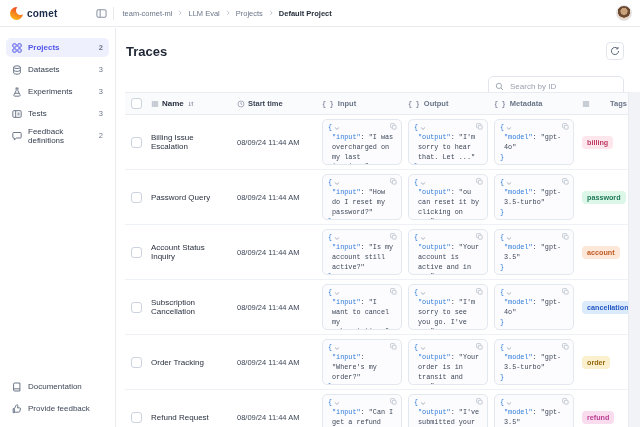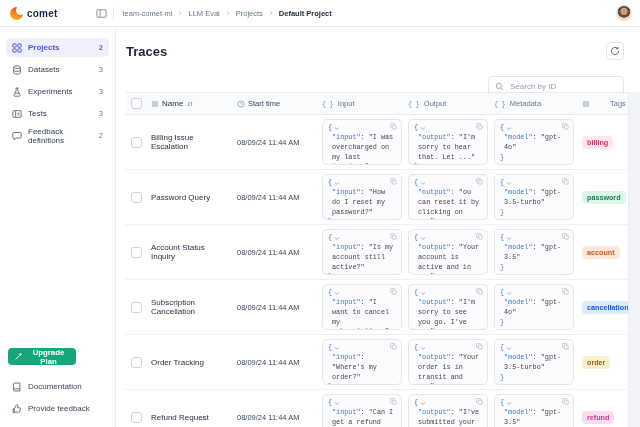--- a/index.html
+++ b/index.html
@@ -79,21 +79,21 @@
     display:flex; align-items:center; justify-content:center; color:#5b6779; cursor:pointer; }
   .dens-btn.active { background:#5a51e8; color:#fff; }
   .columns-btn { margin-left:38px; height:20px; padding:0 8px; background:#eef0fc; border:none; border-radius:5px;
     color:#5155e5; font-size:8px; font-weight:600; display:flex; align-items:center; gap:4px; cursor:pointer; }
 
   
   .table { position:absolute; left:8px; right:12px; top:64px; bottom:0; overflow:hidden; }
   .gutter { position:absolute; right:0; top:64px; bottom:0; width:12px; background:#f2f3f6; border-left:1px solid #e8ebf0; }
   .thead { display:flex; align-items:center; height:23px; background:#fafbfd;
     border-top:1px solid #e8ebf0; border-bottom:1px solid #e8ebf0;
-    color:#6b7589; font-size:7.5px; font-weight:400; }
+    color:#6b7589; font-size:7.5px; font-weight:700; }
   .th { display:flex; align-items:center; gap:3px; padding:0 4px; }
   .th .h-icon { color:#8a93a3; display:flex; }
   .braces-glyph { font-family:"Liberation Mono",monospace; font-size:7px; color:#8a93a3; letter-spacing:1px; }
   .trow { display:flex; align-items:center; height:55px; border-bottom:1px solid #eef1f5; background:#fff; }
   .col-check { width:22px; display:flex; justify-content:center; }
   .col-name  { width:86px; padding:0 4px; font-size:8px; color:#28303f; }
   .col-time  { width:86px; padding:0 4px; font-size:7.5px; color:#3d4758; }
   .col-json  { width:86px; padding:0 3px; }
   .col-meta  { width:88px; padding:0 3px; }
   .col-tags  { flex:1; min-width:0; overflow:hidden; display:flex; align-items:center; gap:20px; padding-left:3px; white-space:nowrap; }
@@ -203,29 +203,20 @@
           <svg width="10" height="10" viewBox="0 0 12 12" fill="none" stroke="currentColor" stroke-width="1.1">
             <path d="M2 1.8h8a1 1 0 0 1 1 1v4.6a1 1 0 0 1-1 1H5.4L2.8 10.6V8.4H2a1 1 0 0 1-1-1V2.8a1 1 0 0 1 1-1z"></path>
           </svg>
         </span>
       <span>Feedback definitions</span>
       <span class="count">2</span>
     </div>
 
     <div class="sb-spacer"></div>
 
-    <button class="upgrade-btn">
-      <span>
-          <svg width="9" height="9" viewBox="0 0 12 12" fill="none" stroke="currentColor" stroke-width="1.2">
-            <path d="M2 10l5.4-5.4"></path>
-            <path d="M8.6 1.6l.4 1.1 1.1.4-1.1.4-.4 1.1-.4-1.1-1.1-.4 1.1-.4z" fill="currentColor" stroke-width=".6"></path>
-          </svg>
-        </span>
-      <span>Upgrade Plan</span>
-    </button>
 
     <div class="foot-item">
       <span class="n-icon">
           <svg width="10" height="10" viewBox="0 0 12 12" fill="none" stroke="currentColor" stroke-width="1.1">
             <path d="M3.2 1.2h6.3v9.6H3.2a1.3 1.3 0 0 1-1.3-1.3V2.5a1.3 1.3 0 0 1 1.3-1.3z"></path>
             <path d="M1.9 9.5a1.3 1.3 0 0 1 1.3-1.3h6.3"></path>
           </svg>
         </span>
       <span>Documentation</span>
     </div>

